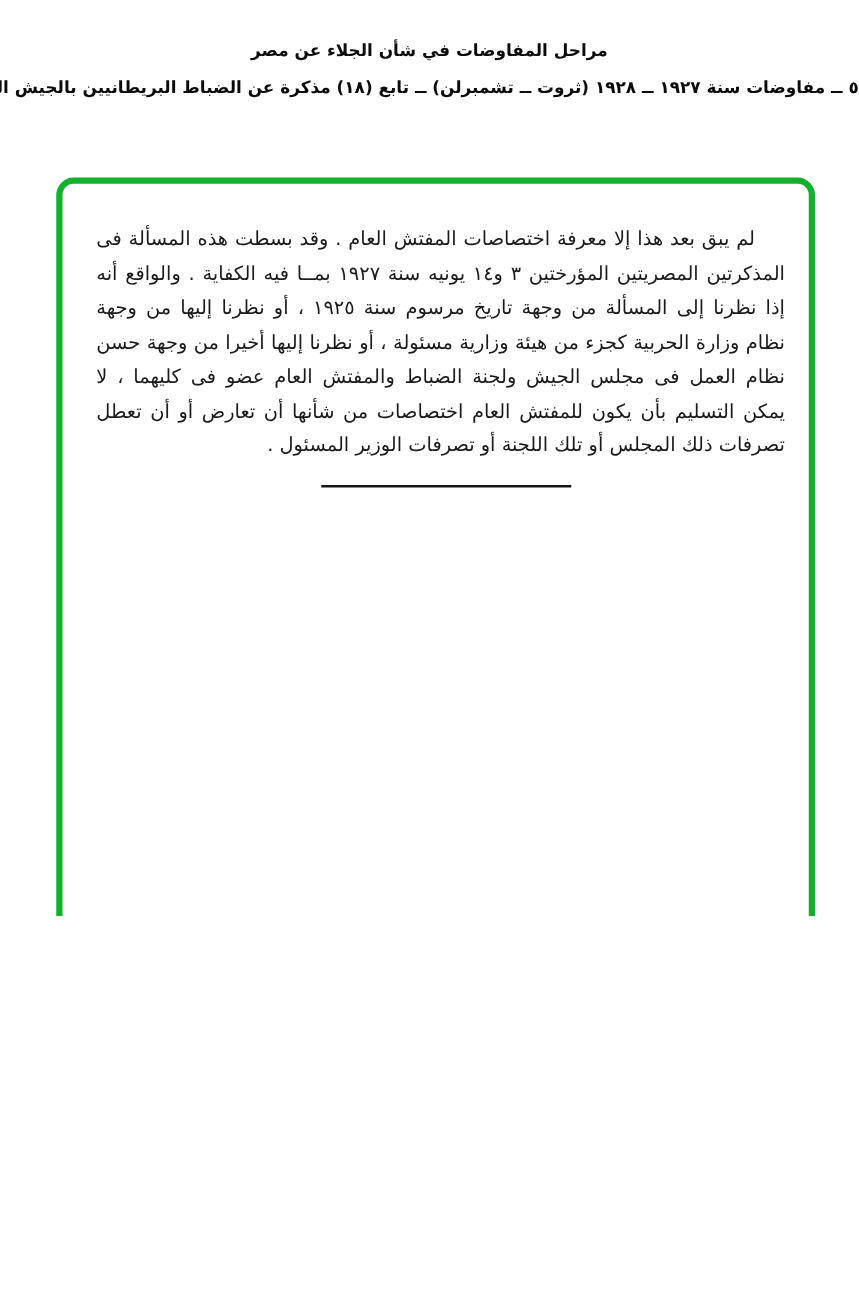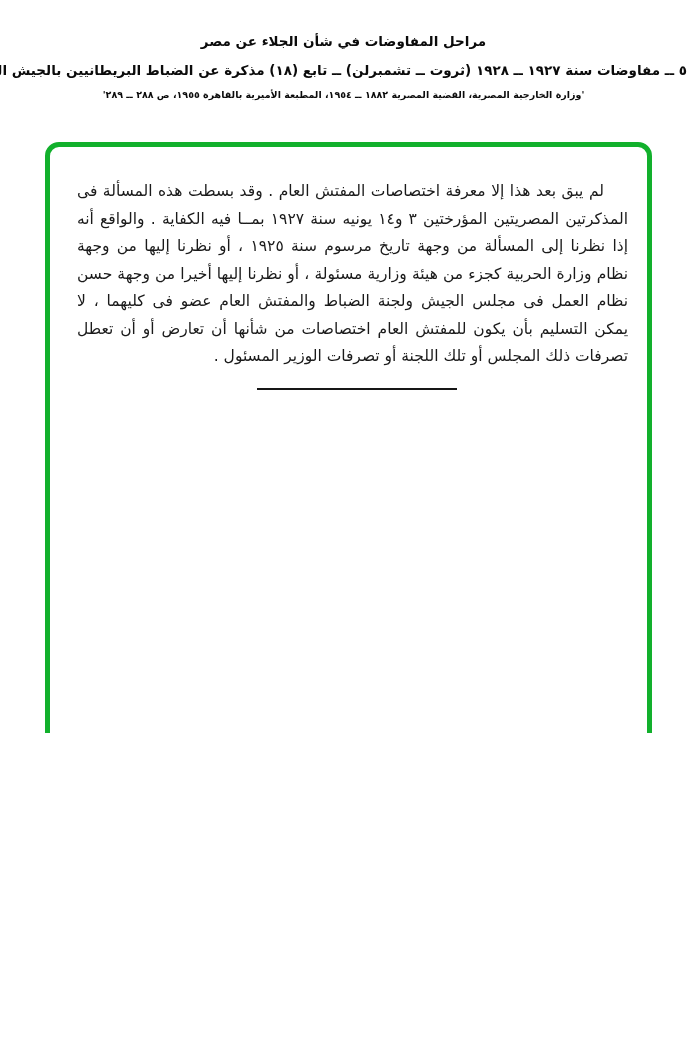--- a/index.html
+++ b/index.html
@@ -78,21 +78,20 @@
     }
   </style>
 </head>
 <body>
 
 <div class="page">
 
   <div class="header">
     <p class="header-title">مراحل المفاوضات في شأن الجلاء عن مصر</p>
     <p class="header-subtitle">٥ ــ مفاوضات سنة ١٩٢٧ ــ ١٩٢٨ (ثروت ــ تشمبرلن) ــ تابع (١٨) مذكرة عن الضباط البريطانيين بالجيش المصري</p>
-    <p class="header-source">'وزارة الخارجية المصرية، القضية المصرية ١٨٨٢ ــ ١٩٥٤، المطبعة الأميرية بالقاهرة ١٩٥٥، ص ٢٨٨ ــ ٢٨٩'</p>
   </div>
 
   <div class="frame">
     <div class="frame-inner">
       <p class="body-paragraph">لم يبق بعد هذا إلا معرفة اختصاصات المفتش العام . وقد بسطت هذه المسألة فى المذكرتين المصريتين المؤرختين ٣ و١٤ يونيه سنة ١٩٢٧ بمــا فيه الكفاية . والواقع أنه إذا نظرنا إلى المسألة من وجهة تاريخ مرسوم سنة ١٩٢٥ ، أو نظرنا إليها من وجهة نظام وزارة الحربية كجزء من هيئة وزارية مسئولة ، أو نظرنا إليها أخيرا من وجهة حسن نظام العمل فى مجلس الجيش ولجنة الضباط والمفتش العام عضو فى كليهما ، لا يمكن التسليم بأن يكون للمفتش العام اختصاصات من شأنها أن تعارض أو أن تعطل تصرفات ذلك المجلس أو تلك اللجنة أو تصرفات الوزير المسئول .</p>
       <hr class="end-divider">
     </div>
   </div>
 
 </div>

